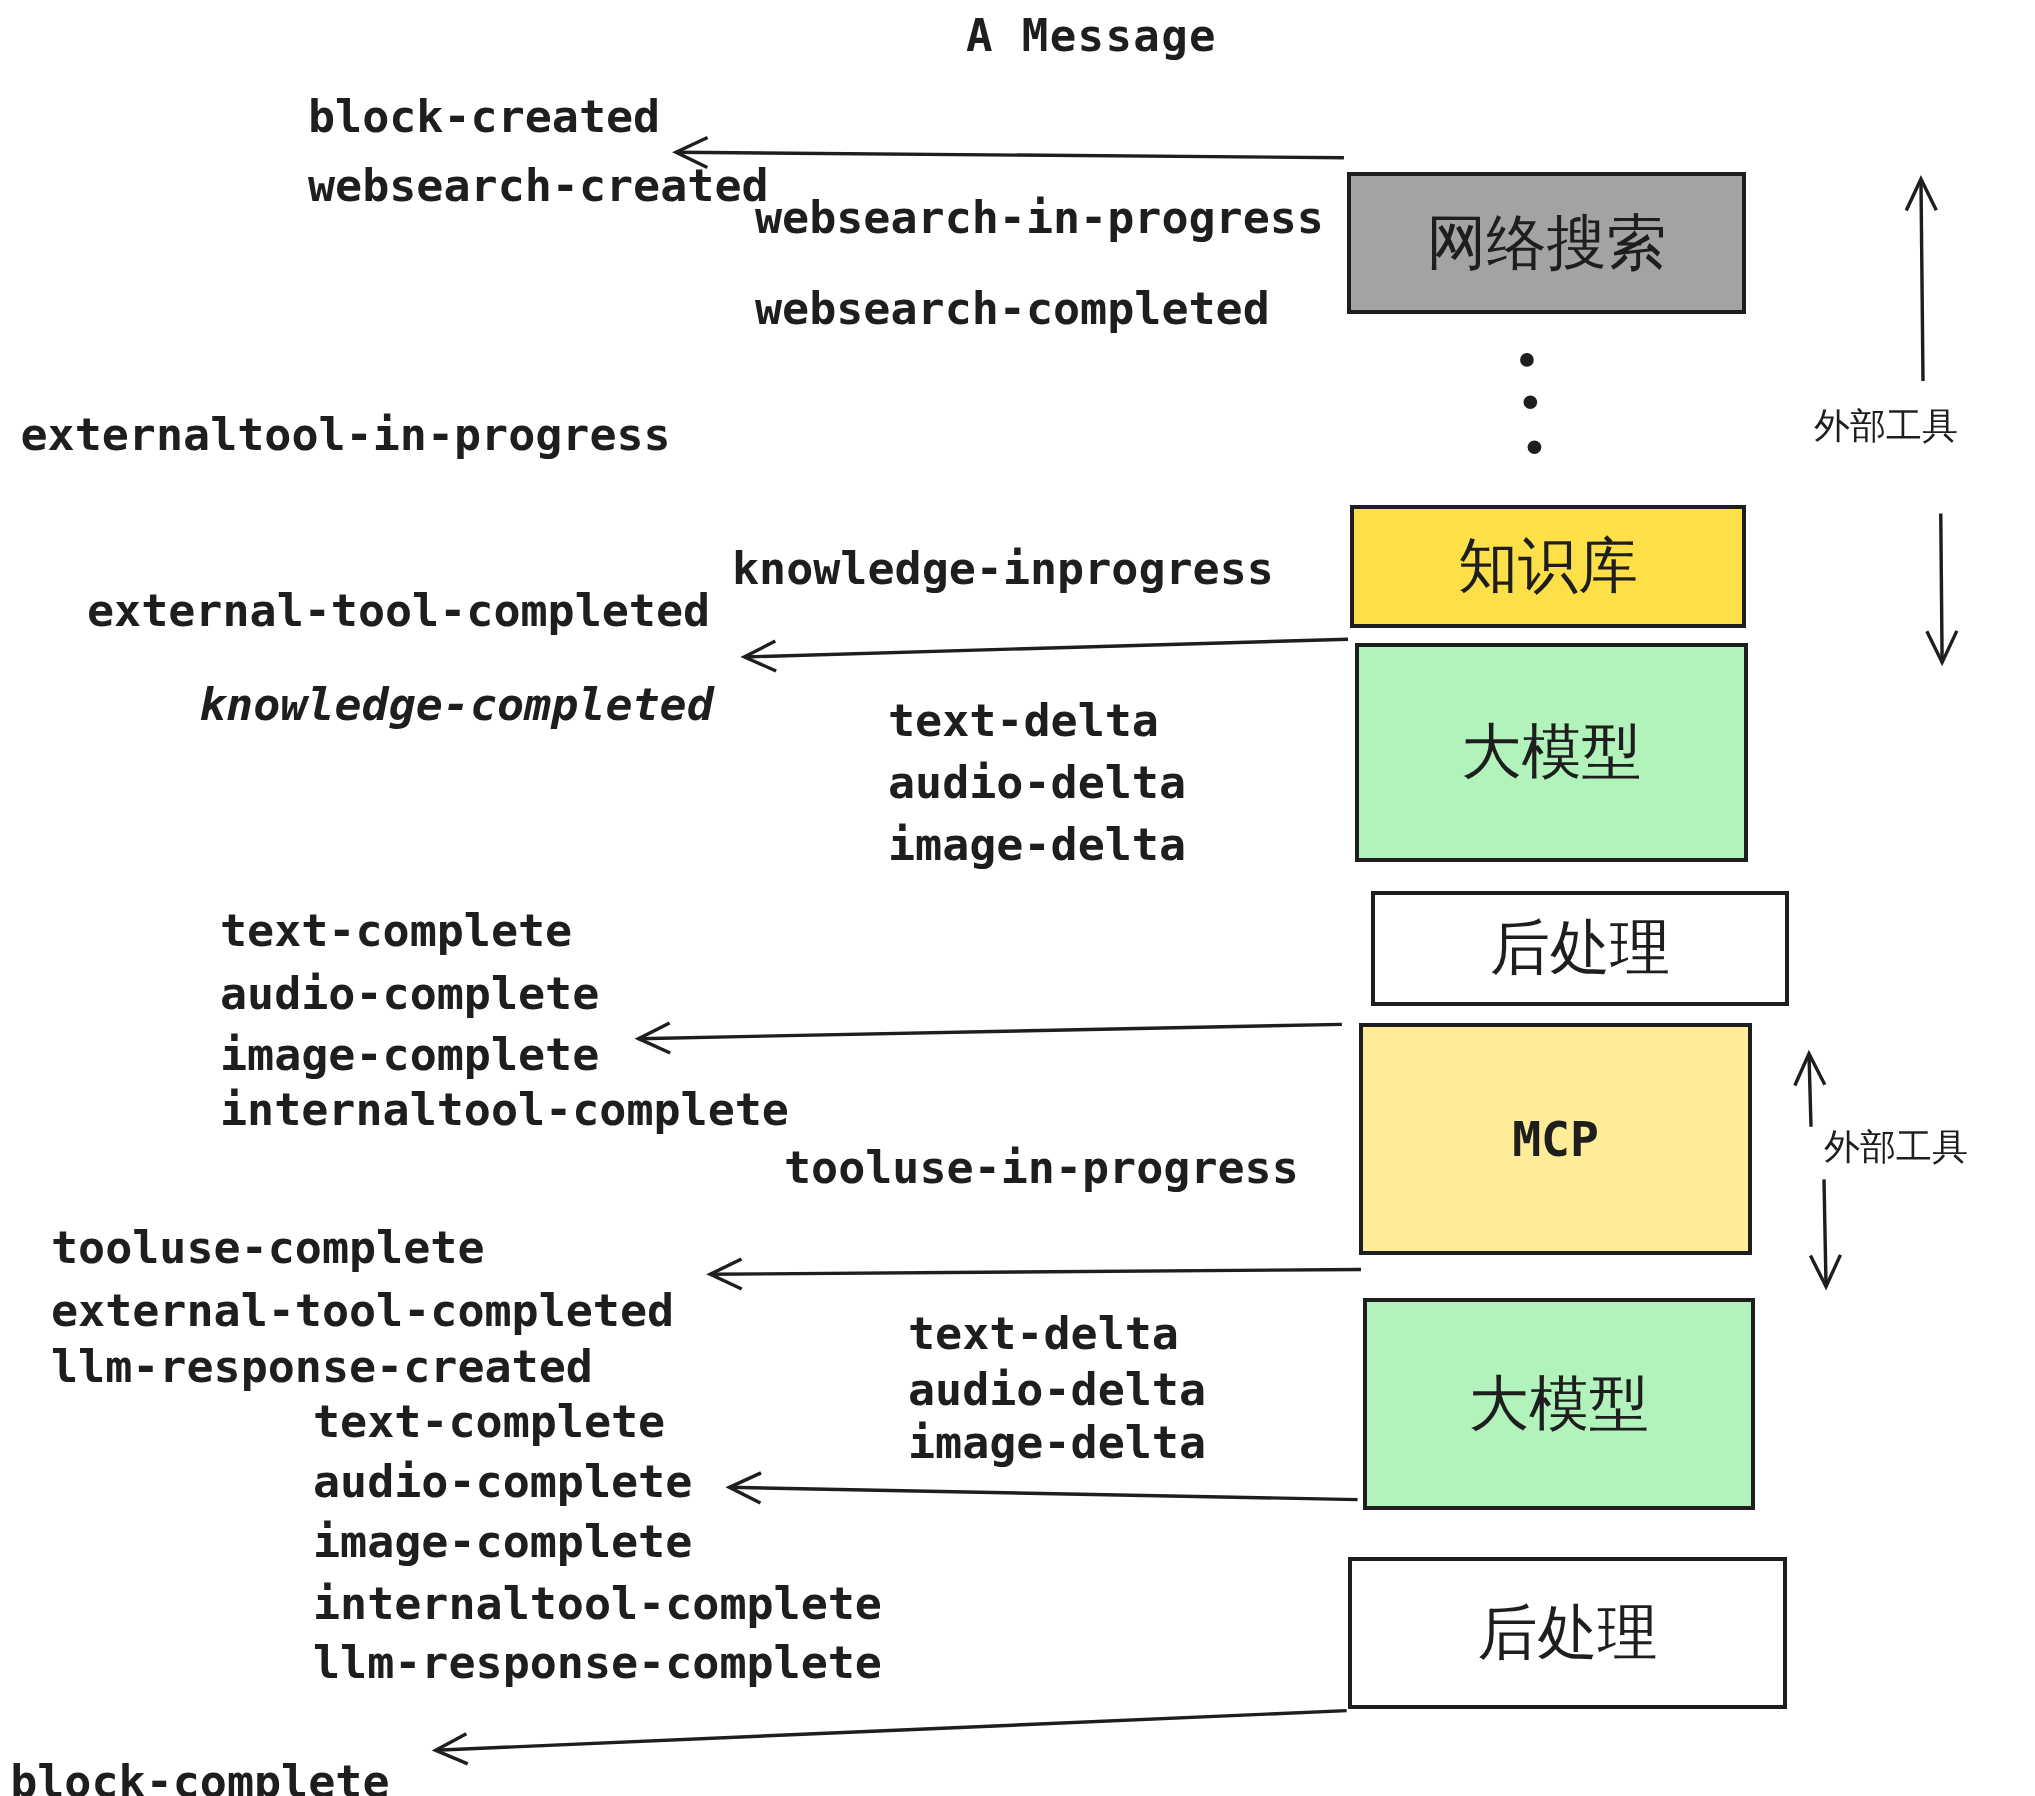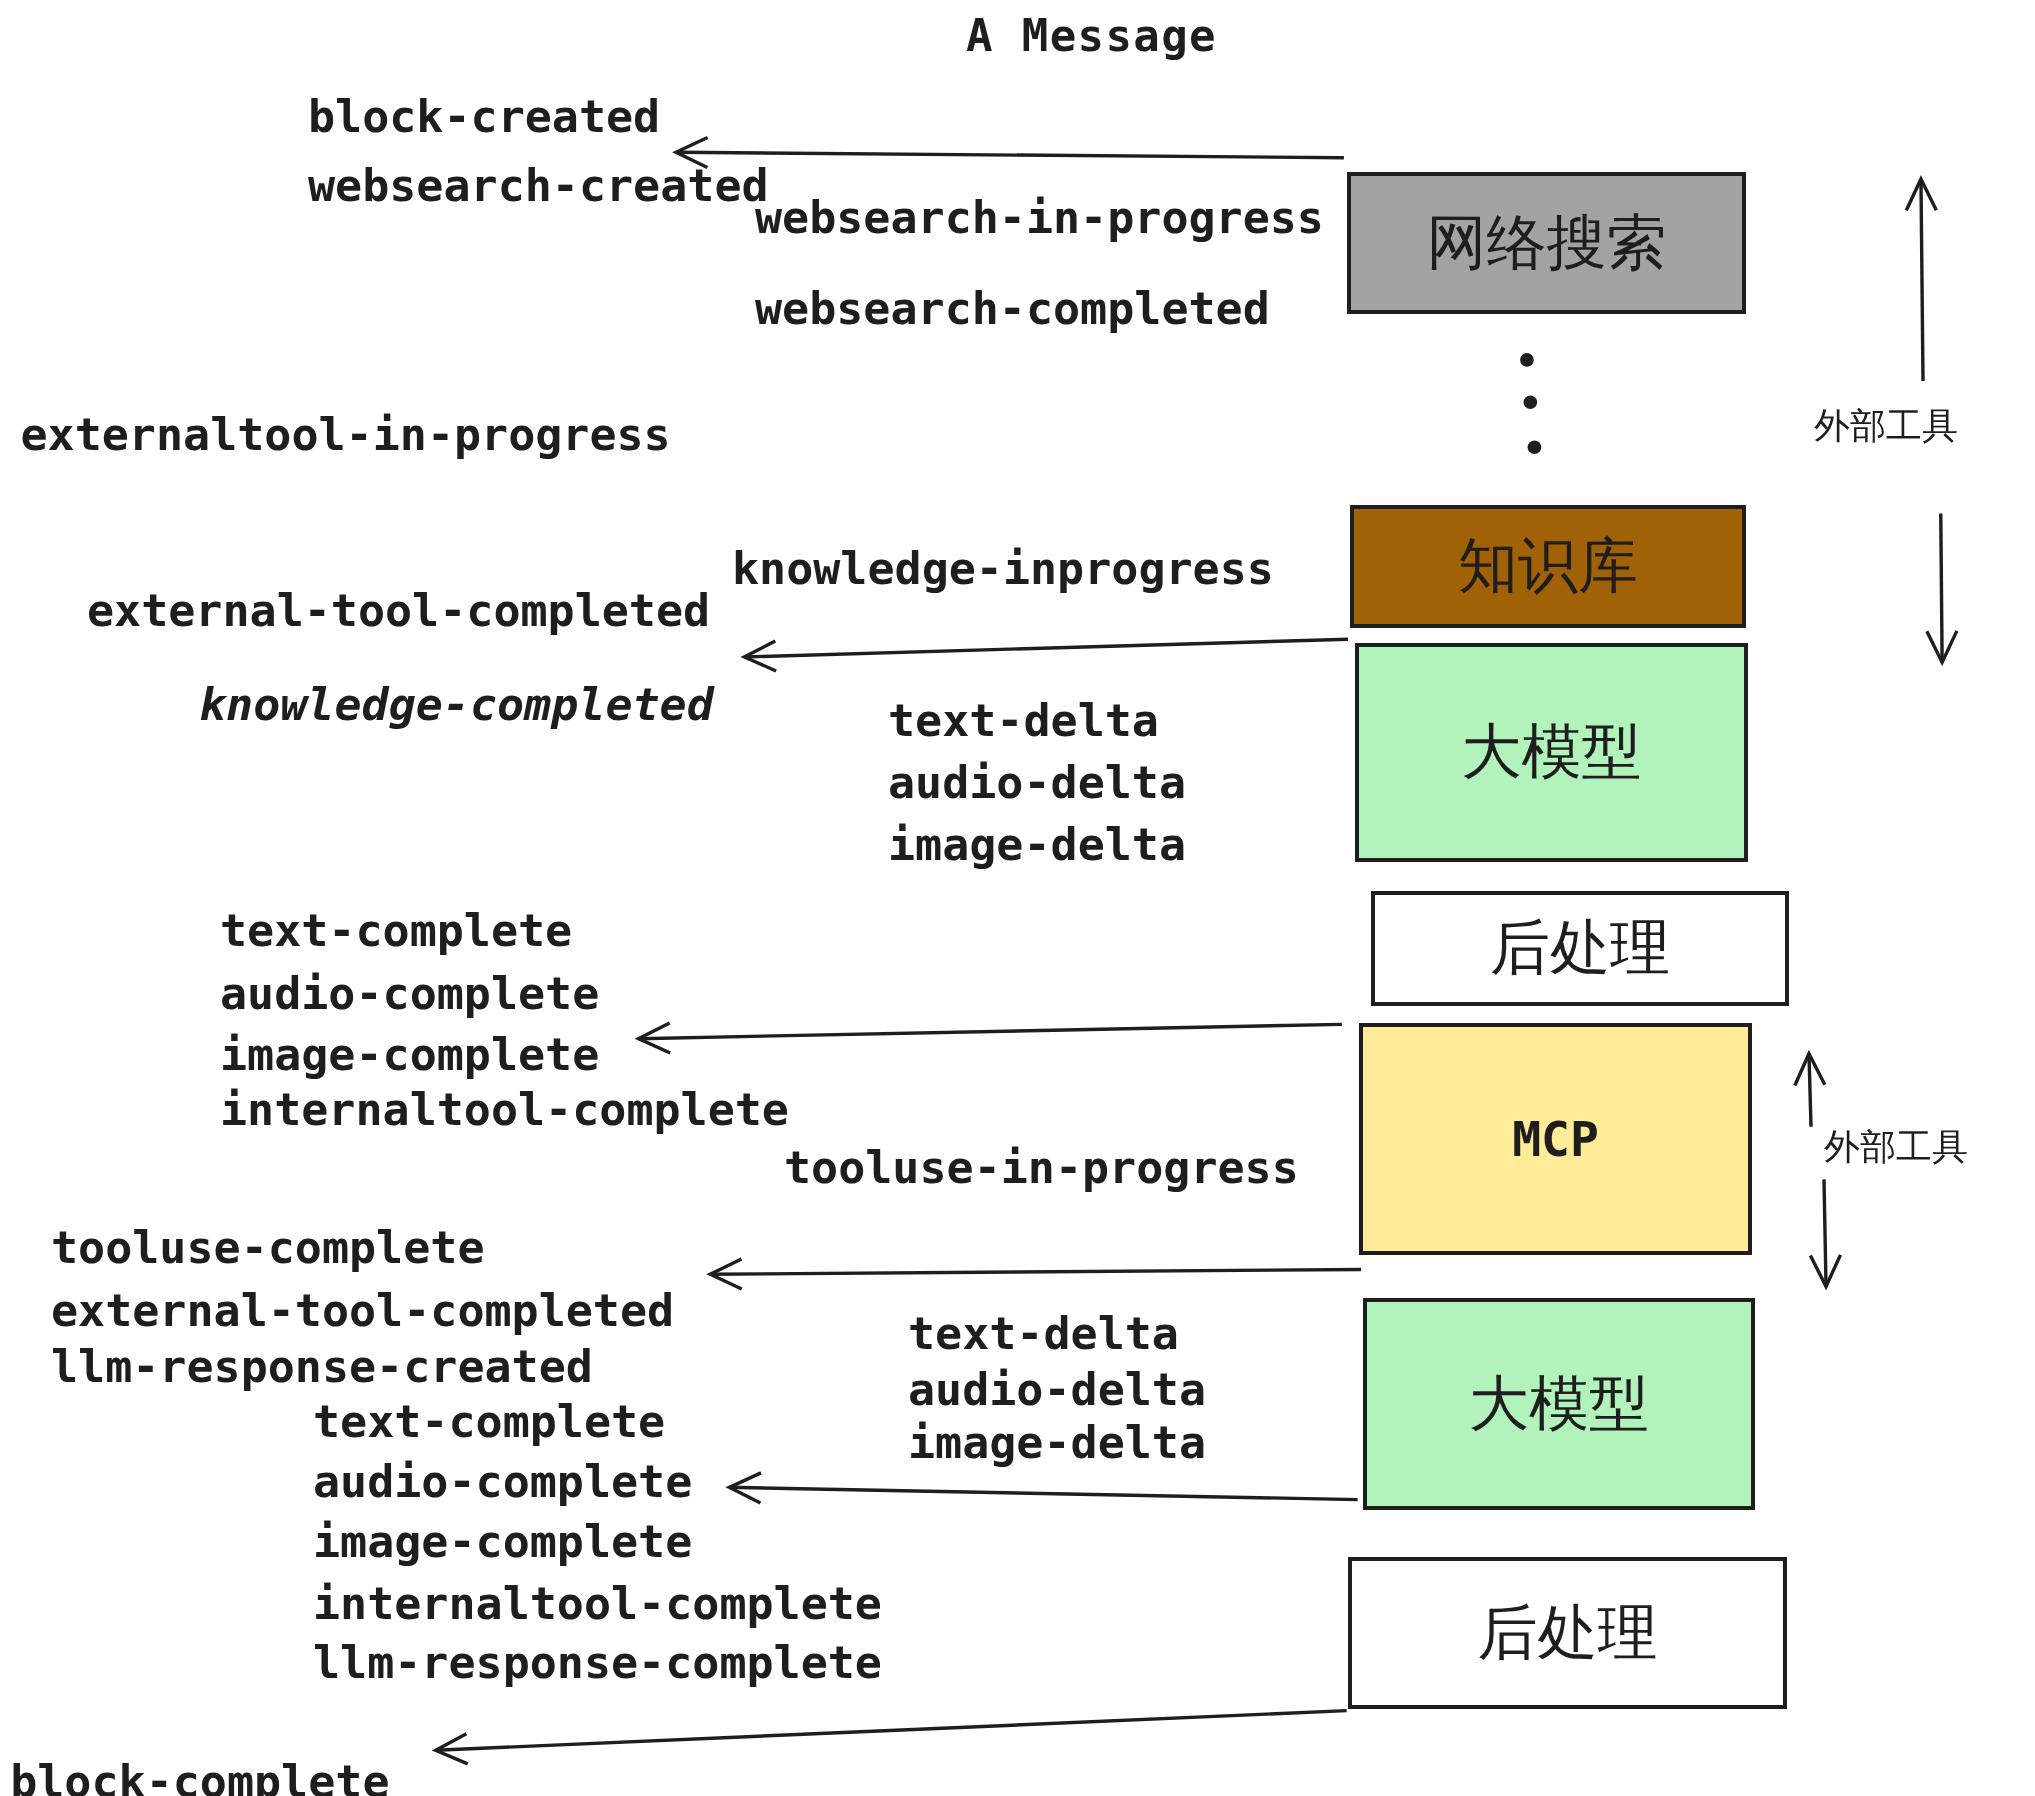--- a/index.html
+++ b/index.html
@@ -90,21 +90,21 @@
       <circle cx="2236" cy="527" r="10"></circle>
       <circle cx="2241" cy="589" r="10"></circle>
       <circle cx="2247" cy="655" r="10"></circle>
     </g>
   </svg>
 
   <div class="box" style="left:1347px; top:172px;  width:399px; height:142px; background:#a3a3a3;">
     <span>网络搜索</span>
   </div>
 
-  <div class="box" style="left:1350px; top:505px;  width:396px; height:123px; background:#a16207;">
+  <div class="box" style="left:1350px; top:505px;  width:396px; height:123px; background:#fde047;">
     <span>知识库</span>
   </div>
 
   <div class="box" style="left:1355px; top:643px;  width:393px; height:219px; background:#b2f2bb;">
     <span>大模型</span>
   </div>
 
   <div class="box" style="left:1371px; top:891px; width:418px; height:115px; background:#ffffff;">
     <span>后处理</span>
   </div>

